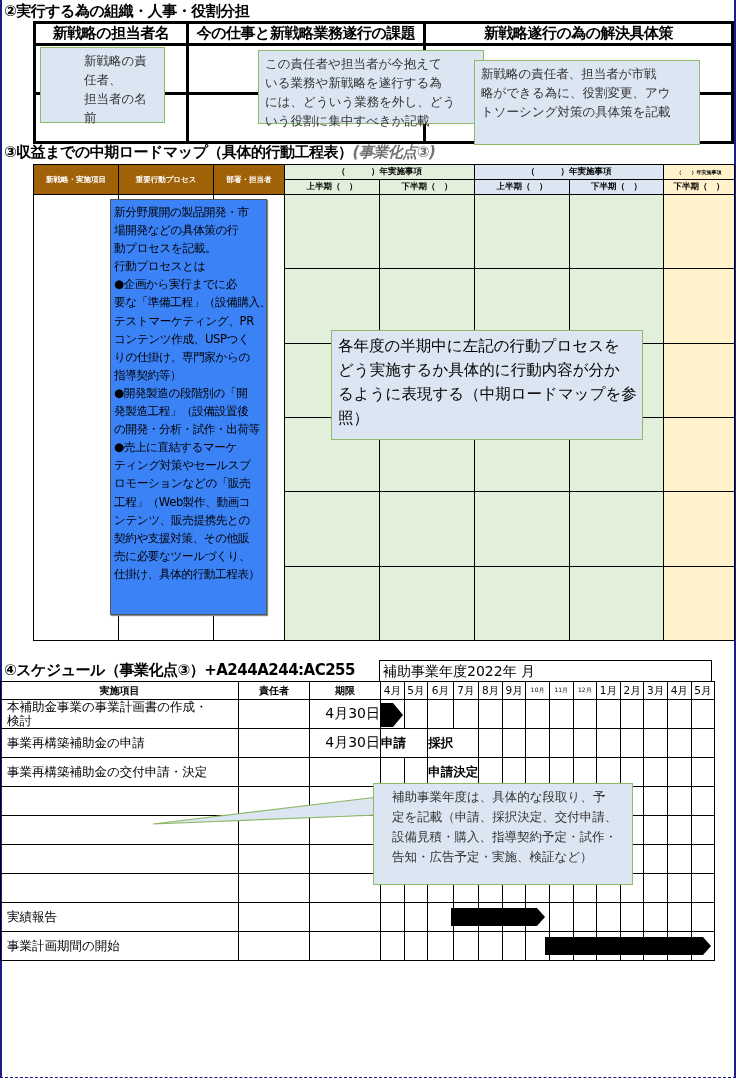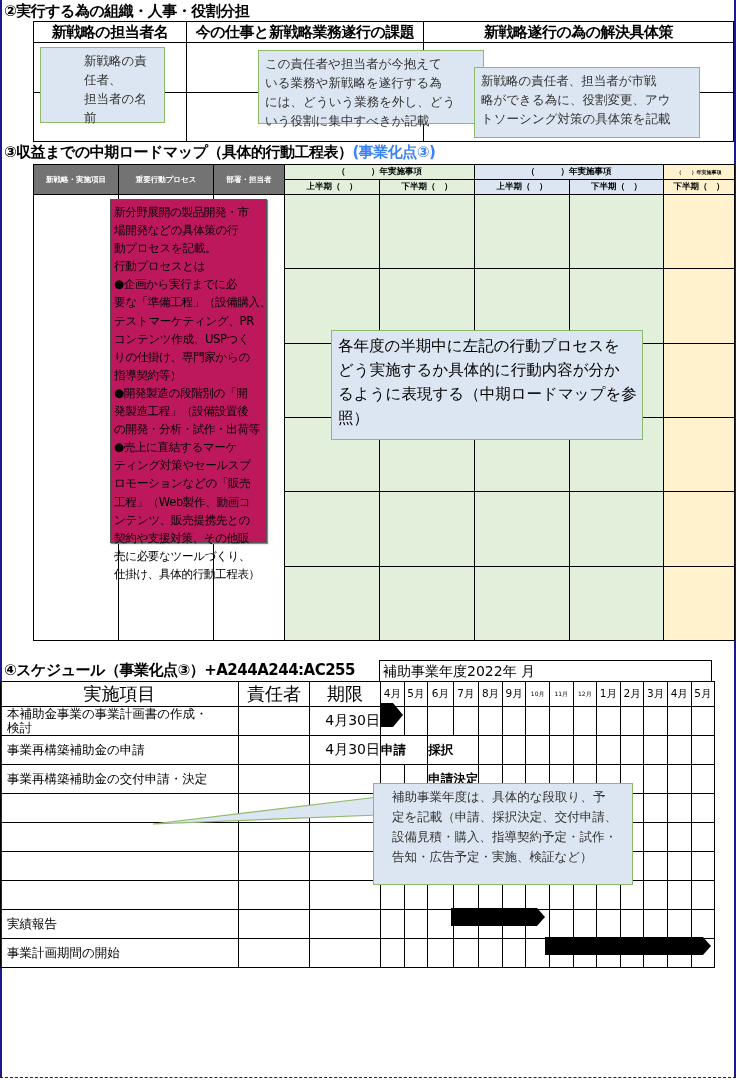--- a/index.html
+++ b/index.html
@@ -7,53 +7,53 @@
     width: 736px; height: 1080px; background: #ffffff; position: relative; overflow: hidden;
     font-family: "DejaVu Sans", "Liberation Sans", sans-serif; color: #000;
   }
   .page-frame {
     position: absolute; left: 0; top: 0; width: 736px; height: 1078px;
     border-left: 2px solid #1a1a8c; border-right: 2px solid #1a1a8c;
     border-bottom: 1px dashed #1a1a8c;
   }
   .abs { position: absolute; }
   .sec-title { font-weight: bold; font-size: 15px; white-space: nowrap; letter-spacing: -0.5px; }
-  .red { color: #3b82f6; }
+  .red { color: #737373; font-style: italic; }
 
   
   .org-table { position: absolute; left: 33px; top: 21px; width: 701px; height: 121px; border-collapse: collapse; }
-  .org-table th, .org-table td { border: 1px solid #000000; }
+  .org-table th, .org-table td { border: 3px solid #000000; }
   .org-table th { font-size: 15px; font-weight: bold; height: 21px; white-space: nowrap; letter-spacing: -0.5px; }
   .callout {
     position: absolute; background: #dce6f2; border: 1.5px solid #8fba6a;
     font-size: 12.5px; line-height: 19px; color: #333; padding: 3px 6px;
     font-family: "DejaVu Sans", sans-serif;
   }
 
   
   .rm { position: absolute; left: 33px; top: 164px; border-collapse: collapse; }
   .rm th, .rm td { border: 1px solid #000; }
-  .rm .blue-h { background: #737373; color: #fff; font-size: 7.5px; font-weight: bold; white-space: nowrap; }
+  .rm .blue-h { background: #a16207; color: #fff; font-size: 7.5px; font-weight: bold; white-space: nowrap; }
   .rm .g-h { background: #e2efda; font-size: 8.5px; font-weight: bold; height: 14px; white-space: nowrap; }
   .rm .o-h { background: #fff2cc; font-size: 8.5px; font-weight: bold; white-space: nowrap; }
   .rm .o-h.small { font-size: 5px; }
   .rm td.g { background: #e2efda; }
   .rm td.o { background: #fff2cc; }
   .rm td.w { background: #fff; }
   .process-box {
-    position: absolute; left: 110px; top: 199px; width: 157px; height: 344px;
-    background: #be185d; border: 1px solid #555; box-shadow: 1px 1px 1px #888;
+    position: absolute; left: 110px; top: 199px; width: 157px; height: 416px;
+    background: #3b82f6; border: 1px solid #555; box-shadow: 1px 1px 1px #888;
     font-size: 11.6px; line-height: 18.1px; padding: 3px 3px; letter-spacing: -0.4px;
   }
   .process-box div { white-space: nowrap; }
 
   
   .sch { position: absolute; left: 0px; top: 681px; border-collapse: collapse; }
   .sch th, .sch td { border: 1px solid #000; }
-  .sch th { font-size: 18px; font-weight: normal; height: 18px; }
+  .sch th { font-size: 10px; font-weight: bold; height: 18px; }
   .sch .m { font-size: 10.5px; font-weight: normal; width: 23.6px; padding: 0; white-space: nowrap; margin-top: 22px; }
   .sch .m.sm { font-size: 6px; }
   .sch td { height: 29px; font-size: 12.5px; }
   .sch td.item { padding-left: 6px; line-height: 14px; white-space: nowrap; }
   .sch td.due { text-align: right; font-size: 14px; font-weight: 500; }
   .tiny { font-size: 9px; white-space: nowrap; font-weight: bold; }
   .fy-box {
     position: absolute; left: 379px; top: 660px; width: 333px; height: 22px;
     border: 1px solid #000; border-bottom: none; font-size: 14px; padding-left: 3px; line-height: 21px;
   }
@@ -86,21 +86,21 @@
 <div class="callout" style="left:40px; top:47px; width:125px; height:76px;padding-left:43px;">
   <div>新戦略の責任者、</div>
   <div>担当者の名前</div>
 </div>
 <div class="callout" style="left:224px; top:50px; width:226px; height:74px;margin-left:34px;">
   <div>この責任者や担当者が今抱えて</div>
   <div>いる業務や新戦略を遂行する為</div>
   <div>には、どういう業務を外し、どう</div>
   <div>いう役割に集中すべきか記載</div>
 </div>
-<div class="callout" style="left:474px; top:67px; width:226px; height:71px;">
+<div class="callout" style="left:474px; top:60px; width:226px; height:85px;">
   <div>新戦略の責任者、担当者が市戦</div>
   <div>略ができる為に、役割変更、アウ</div>
   <div>トソーシング対策の具体策を記載</div>
 </div>
 
 <div class="abs sec-title" style="left:4px; top:143px;">
   <span>③収益までの中期ロードマップ（具体的行動工程表）</span><span class="red">(事業化点③)</span>
 </div>
 <table class="rm">
   <tbody>

